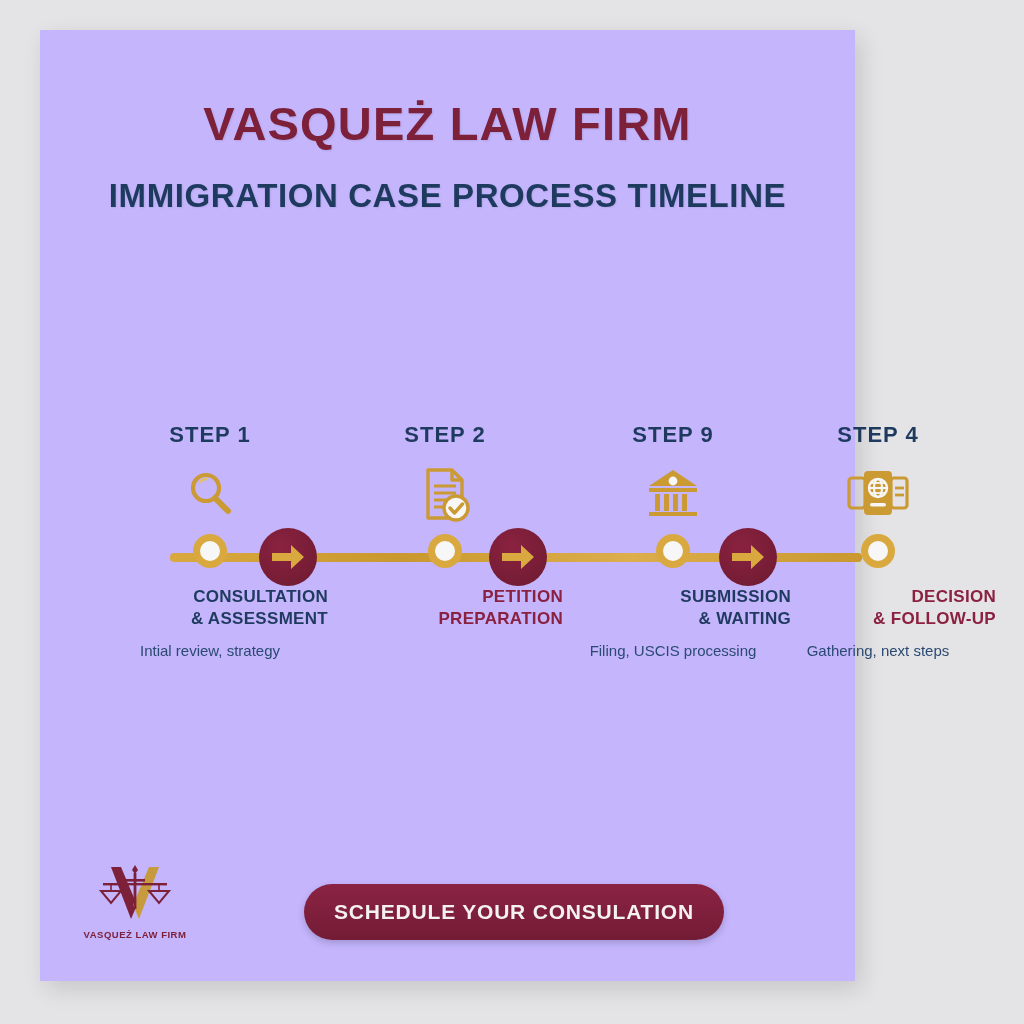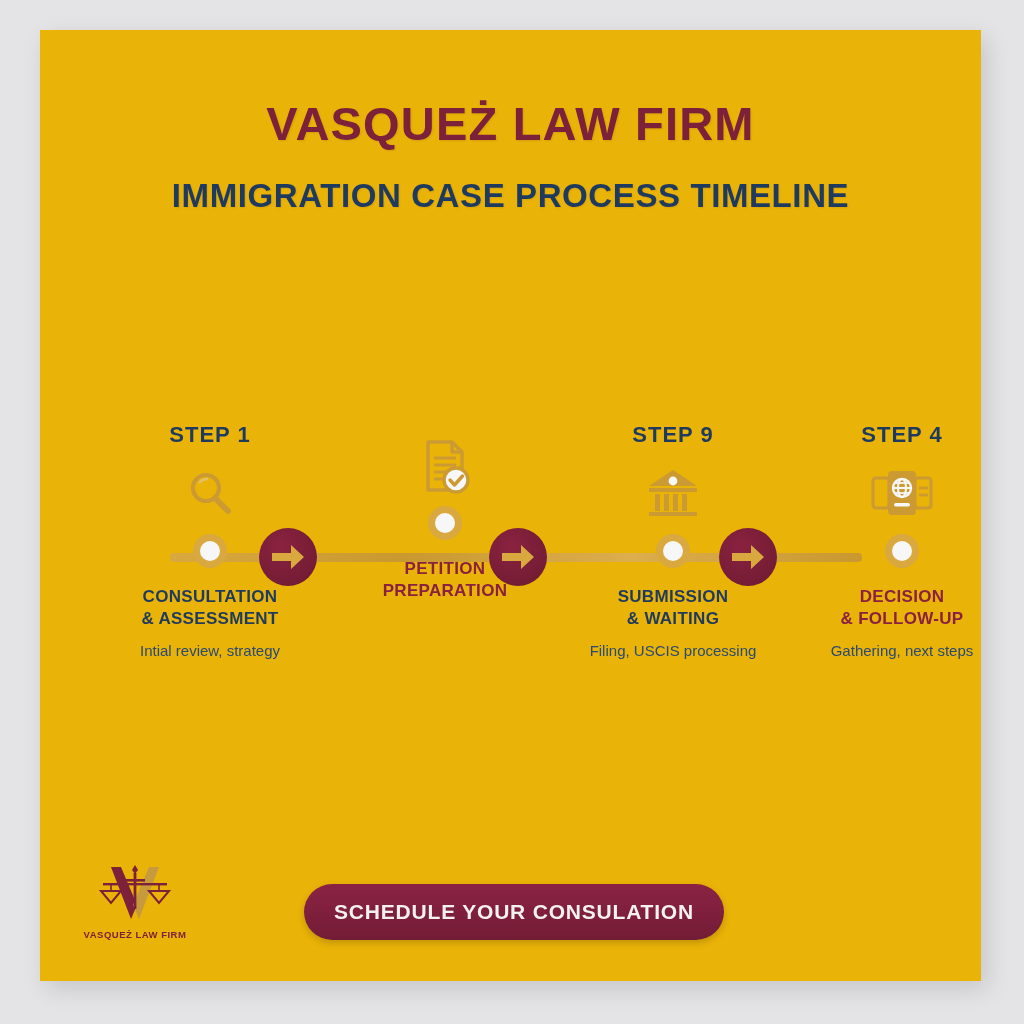--- a/index.html
+++ b/index.html
@@ -15,23 +15,23 @@
     background: #e4e4e6;
     font-family: "Liberation Sans", sans-serif;
     position: relative;
   }
 
   
   #poster {
     position: absolute;
     left: 40px;
     top: 30px;
-    width: 941px;
+    width: 815px;
     height: 951px;
-    background: #eab308;
+    background: #c4b5fd;
     box-shadow: 6px 8px 22px rgba(0,0,0,0.13);
     text-decoration: underline;
   }
 
   
   #header {
     position: absolute;
     left: 0;
     top: 68px;
     width: 100%;
@@ -117,20 +117,21 @@
     box-sizing: border-box;
   }
 
   .step-title {
     margin-top: 12px;
     font-size: 17px;
     font-weight: 700;
     letter-spacing: 0.3px;
     line-height: 1.32;
     color: #1f3a5f;
+    text-align: right;
   }
   .step-title.accent { color: #8a2140; }
 
   .step-desc {
     margin-top: 10px;
     font-size: 15px;
     color: #2b4a72;
     line-height: 1.3;
   }
 
@@ -220,20 +221,21 @@
           <div class="node-ring"></div>
         </div>
       <div class="step-title">
         <span>CONSULTATION</span><br>
         <span>&amp; ASSESSMENT</span>
       </div>
       <div class="step-desc">Intial review, strategy</div>
     </div>
 
     <div class="step" style="left:287px;">
+      <div class="step-number">STEP 2</div>
       <div class="step-icon">
         <svg width="54" height="56" viewBox="0 0 54 56">
           <path d="M10 4 h24 l10 10 v38 h-34 z" fill="none" stroke="#cb9a33" stroke-width="3.4" stroke-linejoin="round"></path>
           <path d="M34 4 v10 h10" fill="none" stroke="#cb9a33" stroke-width="3.4" stroke-linejoin="round"></path>
           <line x1="16" y1="20" x2="38" y2="20" stroke="#cb9a33" stroke-width="3"></line>
           <line x1="16" y1="27" x2="38" y2="27" stroke="#cb9a33" stroke-width="3"></line>
           <line x1="16" y1="34" x2="38" y2="34" stroke="#cb9a33" stroke-width="3"></line>
           <line x1="16" y1="41" x2="30" y2="41" stroke="#cb9a33" stroke-width="3"></line>
           <circle cx="38" cy="42" r="12" fill="#f7f7f7" stroke="#cb9a33" stroke-width="3.4"></circle>
           <path d="M32 42 l4.5 5 l8 -9" fill="none" stroke="#cb9a33" stroke-width="3.4" stroke-linecap="round" stroke-linejoin="round"></path>
@@ -265,21 +267,21 @@
       <div class="node">
           <div class="node-ring"></div>
         </div>
       <div class="step-title">
         <span>SUBMISSION</span><br>
         <span>&amp; WAITING</span>
       </div>
       <div class="step-desc">Filing, USCIS processing</div>
     </div>
 
-    <div class="step" style="left:744px;">
+    <div class="step" style="left:720px;">
       <div class="step-number">STEP 4</div>
       <div class="step-icon">
         <svg width="62" height="52" viewBox="0 0 62 52">
           <rect x="2" y="10" width="16" height="30" rx="3" fill="none" stroke="#cb9a33" stroke-width="3.2"></rect>
           <rect x="44" y="10" width="16" height="30" rx="3" fill="none" stroke="#cb9a33" stroke-width="3.2"></rect>
           <line x1="48" y1="20" x2="57" y2="20" stroke="#cb9a33" stroke-width="2.8"></line>
           <line x1="48" y1="27" x2="57" y2="27" stroke="#cb9a33" stroke-width="2.8"></line>
           <rect x="17" y="3" width="28" height="44" rx="4" fill="#cb9a33"></rect>
           <circle cx="31" cy="20" r="9" fill="none" stroke="#f7f7f7" stroke-width="2.4"></circle>
           <ellipse cx="31" cy="20" rx="4" ry="9" fill="none" stroke="#f7f7f7" stroke-width="2.1"></ellipse>

